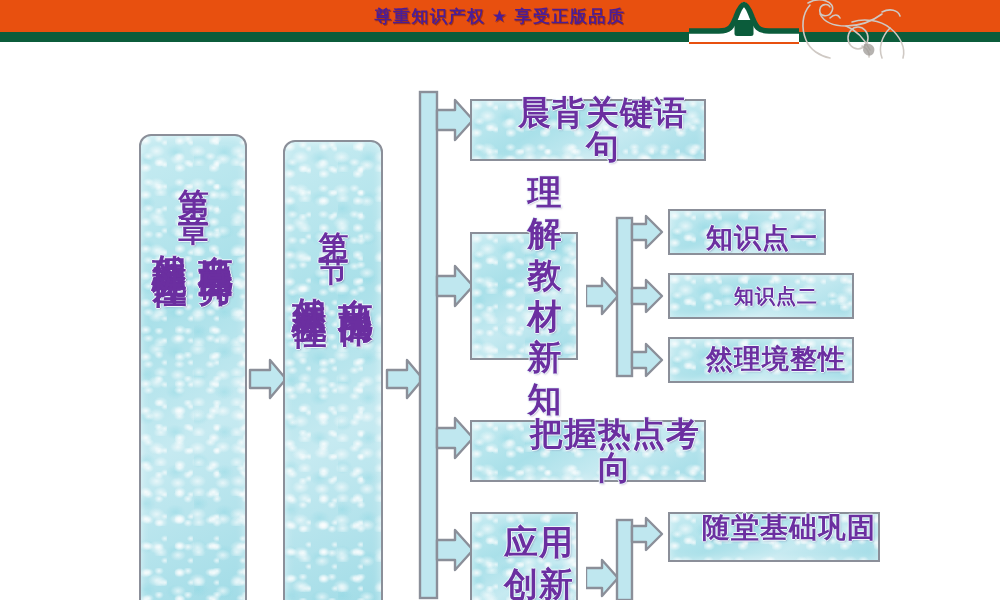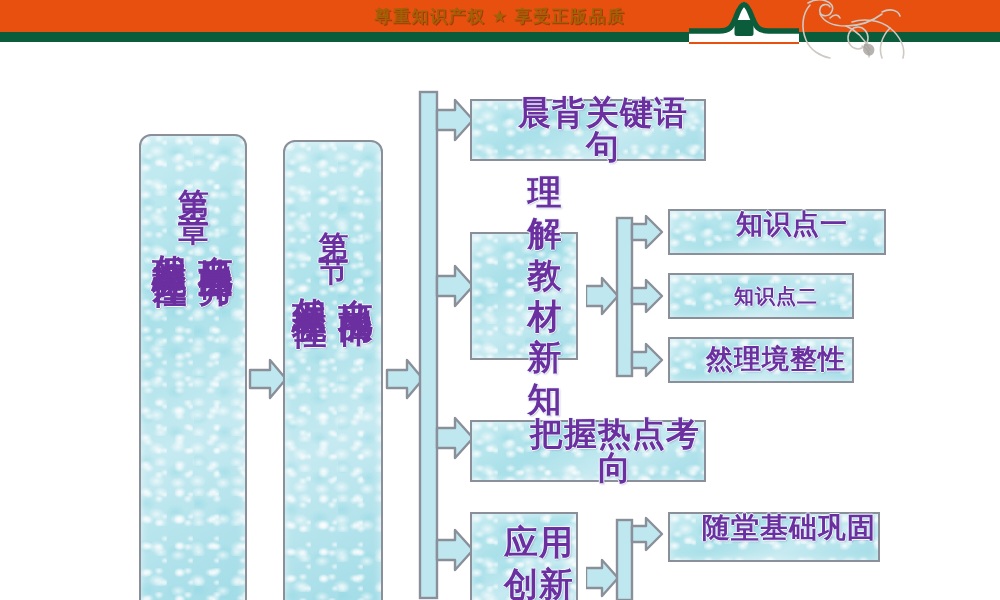--- a/index.html
+++ b/index.html
@@ -24,21 +24,21 @@
   }
   #banner-white-below{
     position:absolute;left:0;top:42px;width:1000px;height:18px;background:#ffffff;
   }
   #banner-bump{
     position:absolute;left:689px;top:0px;width:110px;height:44px;
   }
   #banner-title{
     position:absolute;left:0;top:2px;width:1000px;height:32px;
     text-align:center;
-    color:#a16207;
+    color:#4c1d95;
     font-size:17px;
     font-weight:bold;
     letter-spacing:1.5px;
     line-height:30px;
     text-shadow:1px 1px 0 rgba(120,30,0,.55);
     white-space:nowrap;
   }
   #banner-swirls{
     position:absolute;left:790px;top:0px;width:215px;height:60px;
     pointer-events:none;
@@ -205,21 +205,21 @@
     <rect x="31" y="12" width="15" height="158" fill="#bfe7ef" stroke="#8b8f99" stroke-width="2.4"></rect>
 
     <path d="M46 18 L60 18 L60 10 L76 26 L60 42 L60 34 L46 34 Z" fill="#bfe7ef" stroke="#8b8f99" stroke-width="2.4" stroke-linejoin="round"></path>
 
     <path d="M46 82 L60 82 L60 74 L76 90 L60 106 L60 98 L46 98 Z" fill="#bfe7ef" stroke="#8b8f99" stroke-width="2.4" stroke-linejoin="round"></path>
 
     <path d="M46 146 L60 146 L60 138 L76 154 L60 170 L60 162 L46 162 Z" fill="#bfe7ef" stroke="#8b8f99" stroke-width="2.4" stroke-linejoin="round"></path>
   </svg>
 </div>
 
-<div class="node" style="left:668px;top:209px;width:218px;height:46px;display:flex;align-items:flex-start;justify-content:center;">
+<div class="node" style="left:668px;top:209px;width:158px;height:46px;display:flex;align-items:flex-end;justify-content:center;">
   <div class="node-label" style="font-size:27px;letter-spacing:1px;">知识点一</div>
 </div>
 
 <div class="node" style="left:668px;top:273px;width:186px;height:46px;display:flex;align-items:center;justify-content:center;">
   <div class="node-label" style="font-size:20px;letter-spacing:1px;">知识点二</div>
 </div>
 
 <div class="node" style="left:668px;top:337px;width:186px;height:46px;display:flex;align-items:center;justify-content:center;">
   <div class="node-label" style="font-size:27px;letter-spacing:1px;">然理境整性</div>
 </div>

